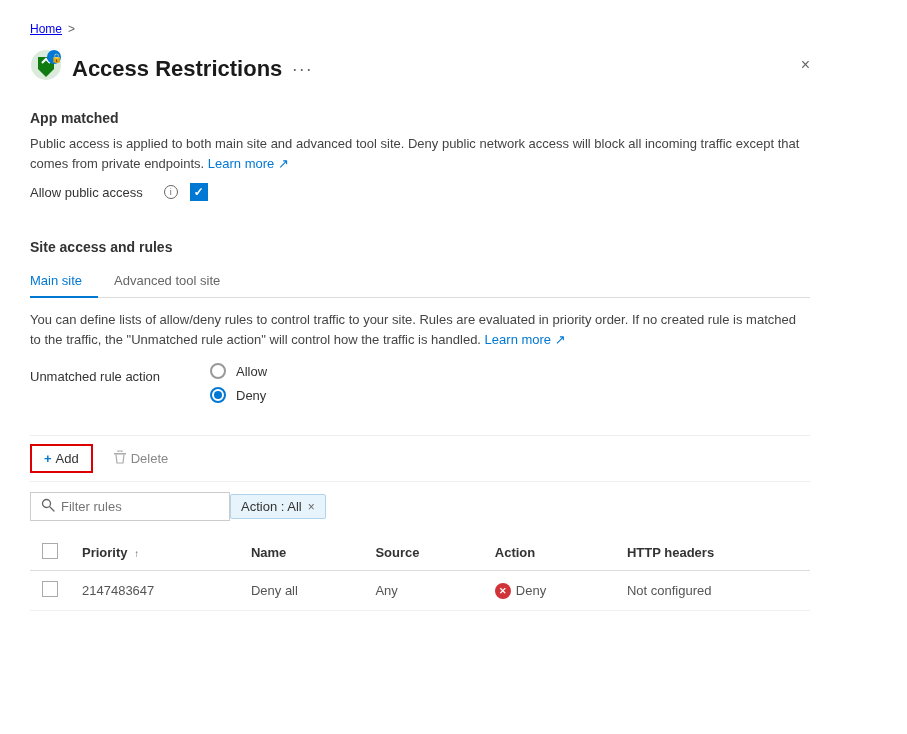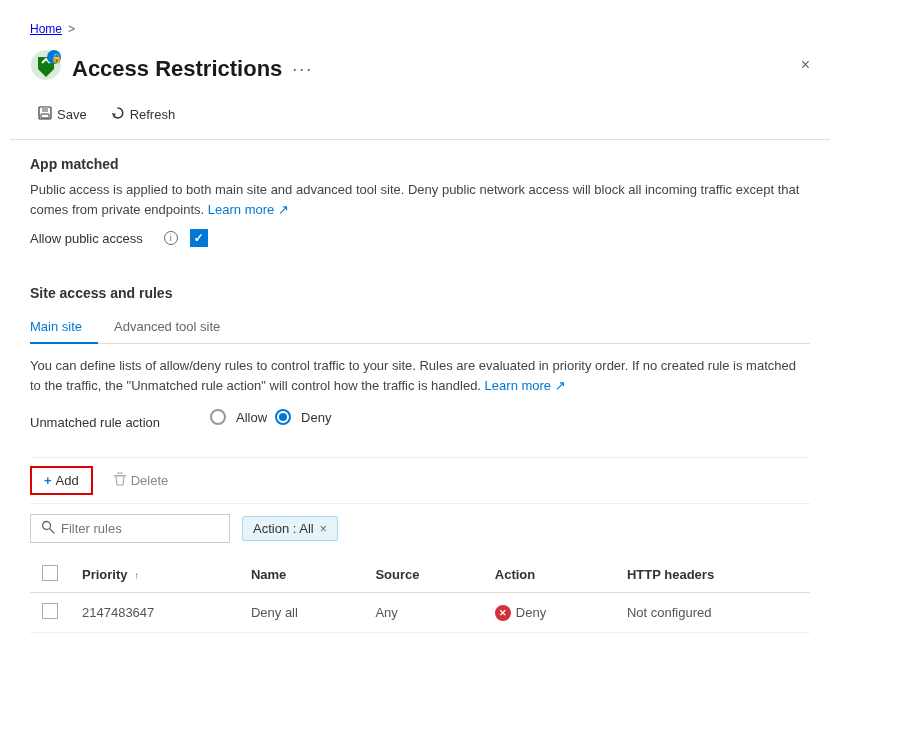--- a/index.html
+++ b/index.html
@@ -43,36 +43,36 @@
     .tabs-section-title { font-size: 14px; font-weight: 600; margin-bottom: 10px; }
     .tabs { display: flex; gap: 0; border-bottom: 1px solid #ddd; margin-bottom: 12px; }
     .tab { padding: 8px 16px 8px 0; cursor: pointer; font-size: 13px; color: #666; border-bottom: 2px solid transparent; margin-bottom: -1px; }
     .tab.active { color: #0078d4; border-bottom: 2px solid #0078d4; font-weight: 500; }
     .tab + .tab { margin-left: 16px; }
 
     .rules-desc { font-size: 13px; color: #444; line-height: 1.5; margin-bottom: 14px; }
     .rules-desc a { color: #0078d4; text-decoration: none; }
 
     
-    .radio-group { display: flex; gap: 8px; margin-bottom: 16px; }
+    .radio-group { display: flex; flex-direction: column; gap: 8px; margin-bottom: 16px; }
     .radio-row { display: flex; align-items: center; gap: 10px; font-size: 13px; }
     .unmatched-row { display: flex; align-items: flex-start; gap: 40px; margin-bottom: 16px; }
     .unmatched-label { font-size: 13px; color: #333; padding-top: 6px; min-width: 140px; }
 
     .radio-circle { width: 16px; height: 16px; border-radius: 50%; border: 2px solid #999; display: inline-flex; align-items: center; justify-content: center; cursor: pointer; flex-shrink: 0; }
     .radio-circle.selected { border-color: #0078d4; }
     .radio-circle.selected::after { content: ''; width: 8px; height: 8px; border-radius: 50%; background: #0078d4; display: block; }
 
     
     .btn-row { display: flex; align-items: center; gap: 8px; padding: 8px 0; border-top: 1px solid #eee; border-bottom: 1px solid #eee; margin-bottom: 10px; }
     .btn-add { display: flex; align-items: center; gap: 4px; padding: 5px 12px; border: 2px solid #d00; color: #333; background: #fff; cursor: pointer; font-size: 13px; }
     .btn-delete { display: flex; align-items: center; gap: 4px; padding: 5px 12px; border: none; color: #888; background: none; cursor: pointer; font-size: 13px; }
 
     
-    .filter-row { display: flex; align-items: center; gap: 12px; margin-bottom: 14px; }
+    .filter-row { display: flex; align-items: center; gap: 0; margin-bottom: 14px; }
     .filter-input { display: flex; align-items: center; gap: 6px; border: 1px solid #ccc; padding: 5px 10px; width: 200px; }
     .filter-input input { border: none; outline: none; font-size: 13px; width: 100%; }
     .action-badge { display: flex; align-items: flex-end; gap: 6px; background: #e8f4fb; border: 1px solid #b0d4ec; padding: 4px 10px; border-radius: 2px; font-size: 13px; color: #333; }
     .action-badge .x-btn { cursor: pointer; color: #666; font-size: 12px; border: none; background: none; }
 
     
     .table { width: 100%; border-collapse: collapse; }
     .table th { text-align: left; font-size: 13px; font-weight: 600; color: #333; padding: 8px 12px; border-bottom: 1px solid #ddd; }
     .table td { padding: 10px 12px; font-size: 13px; color: #555; border-bottom: 1px solid #f0f0f0; }
     .table .checkbox-col { width: 36px; }
@@ -111,41 +111,20 @@
           <circle cx="24" cy="8" r="7" fill="#0078d4"></circle>
           <text x="21" y="12" font-size="9" fill="white" font-weight="bold">🔒</text>
         </svg>
       </div>
       <h1 class="header-title">Access Restrictions</h1>
       <span class="header-dots">...</span>
     </div>
     <button class="close-btn">×</button>
   </div>
 
-  <div class="toolbar">
-    <button class="toolbar-btn">
-      <span>
-        <svg width="14" height="14" viewBox="0 0 14 14">
-            <rect x="1" y="1" width="12" height="12" rx="1" fill="none" stroke="#333" stroke-width="1.2"></rect>
-            <rect x="4" y="1" width="6" height="5" fill="#aaa"></rect>
-            <rect x="3" y="8" width="8" height="4" rx="0.5" fill="none" stroke="#333" stroke-width="1"></rect>
-          </svg>
-      </span>
-      <span>Save</span>
-    </button>
-    <button class="toolbar-btn">
-      <span>
-        <svg width="14" height="14" viewBox="0 0 14 14">
-            <path d="M7 2 A5 5 0 1 1 2.5 9.5" fill="none" stroke="#333" stroke-width="1.5" stroke-linecap="round"></path>
-            <polyline points="1,7 2.5,9.5 5,8" fill="#333" stroke="#333" stroke-width="0.5"></polyline>
-          </svg>
-      </span>
-      <span>Refresh</span>
-    </button>
-  </div>
 
   <div class="content">
 
     <div>
       <div class="section-title">App matched</div>
       <div class="description">
         <span>Public access is applied to both main site and advanced tool site. Deny public network access will block all incoming traffic except that comes from private endpoints.</span>
         <a href="#">
           <span>Learn more</span>
           <span> ↗</span>

